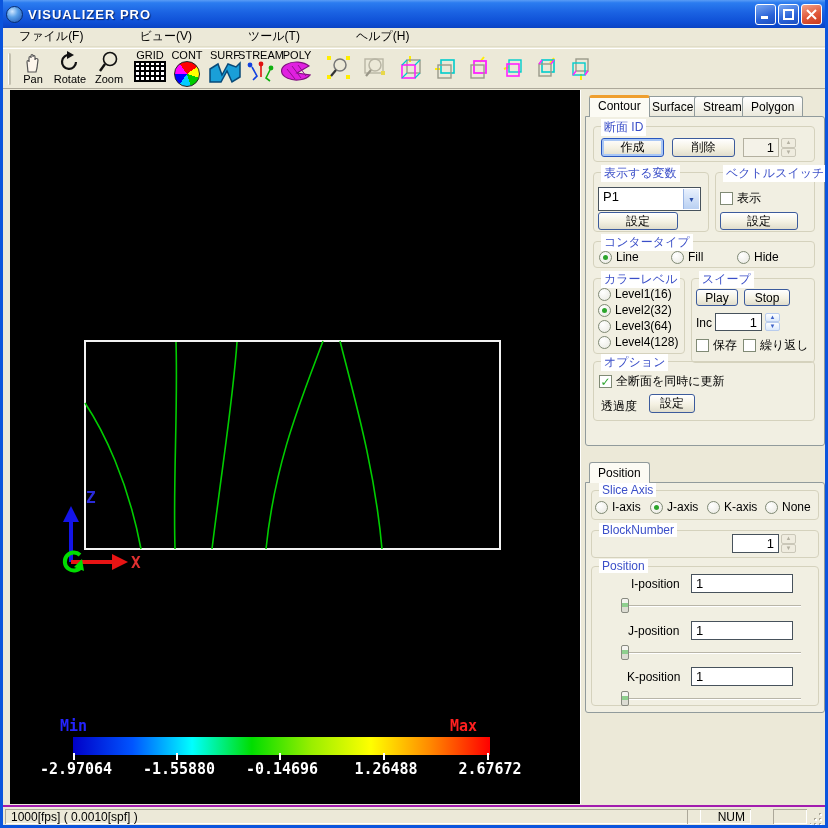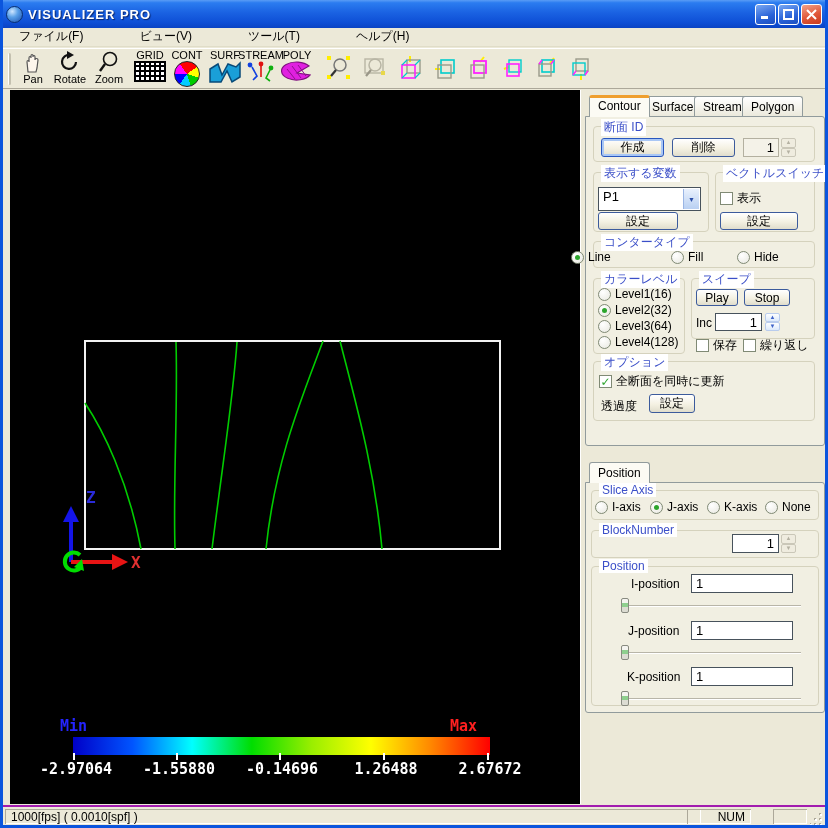--- a/index.html
+++ b/index.html
@@ -336,21 +336,21 @@
   </div>
   <div class="cb" style="left:717px;top:190px;">
     <span class="box"></span>
     <span>表示</span>
   </div>
   <div class="xpbtn" style="left:717px;top:212px;width:78px;height:18px;">設定</div>
 
   <div class="groupbox" style="left:590px;top:241px;width:222px;height:27px;">
     <div class="gb-title">コンタータイプ</div>
   </div>
-  <div class="radio sel" style="left:568px;top:250px;">
+  <div class="radio sel" style="left:596px;top:250px;">
     <span class="dot"></span>
     <span>Line</span>
   </div>
   <div class="radio" style="left:668px;top:250px;">
     <span class="dot"></span>
     <span>Fill</span>
   </div>
   <div class="radio" style="left:734px;top:250px;">
     <span class="dot"></span>
     <span>Hide</span>
@@ -369,21 +369,21 @@
   </div>
   <div class="radio" style="left:595px;top:319px;">
     <span class="dot"></span>
     <span>Level3(64)</span>
   </div>
   <div class="radio" style="left:595px;top:335px;">
     <span class="dot"></span>
     <span>Level4(128)</span>
   </div>
 
-  <div class="groupbox" style="left:688px;top:278px;width:124px;height:61px;">
+  <div class="groupbox" style="left:688px;top:278px;width:124px;height:85px;">
     <div class="gb-title">スイープ</div>
   </div>
   <div class="xpbtn" style="left:693px;top:289px;width:42px;height:17px;">Play</div>
   <div class="xpbtn" style="left:741px;top:289px;width:46px;height:17px;">Stop</div>
   <div style="position:absolute;left:693px;top:316px;">Inc</div>
   <input class="tbox" style="left: 712px; top: 313px; width: 47px; height: 18px; text-align: right;" readonly="" value="1">
   <div class="spin" style="left:762px;top:313px;height:18px;">
     <div class="sb">▲</div>
     <div class="sb">▼</div>
   </div>

